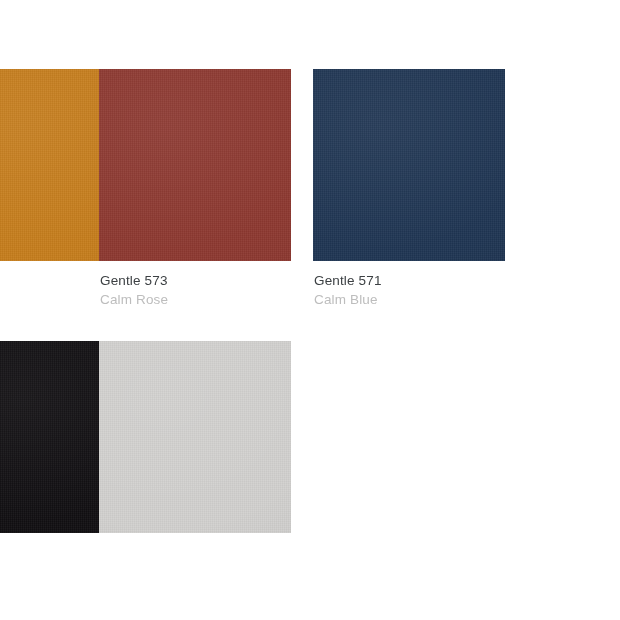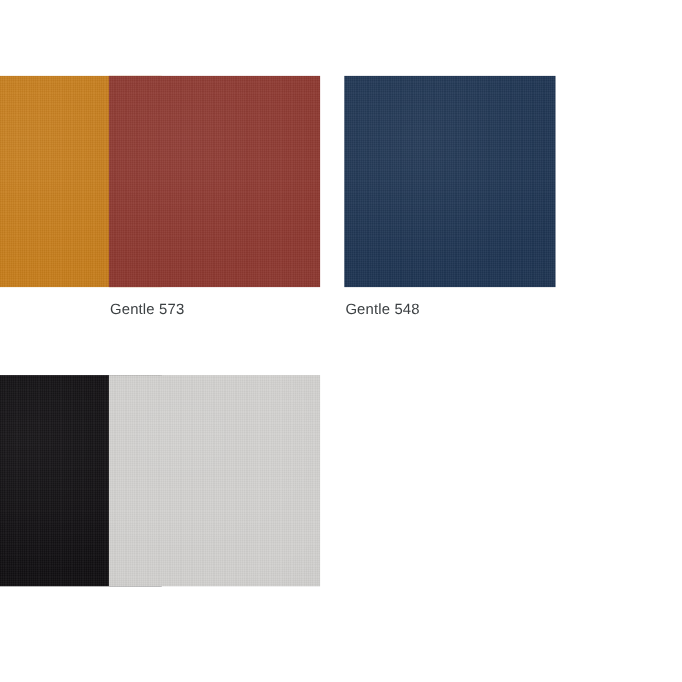--- a/index.html
+++ b/index.html
@@ -82,29 +82,31 @@
       <div class="texture"></div>
     </div>
   </div>
 
   <div class="swatch-card" style="left:99px; top:69px; width:192px;">
     <div class="swatch-chip" style="background:#8d3830;">
       <div class="texture"></div>
     </div>
     <div class="swatch-meta">
       <div class="swatch-title">Gentle 573</div>
+      <div class="swatch-subtitle">Calm Rose</div>
     </div>
   </div>
 
   <div class="swatch-card" style="left:313px; top:69px; width:192px;">
     <div class="swatch-chip" style="background:#1f3553;">
       <div class="texture"></div>
     </div>
     <div class="swatch-meta">
-      <div class="swatch-title">Gentle 548</div>
+      <div class="swatch-title">Gentle 571</div>
+      <div class="swatch-subtitle">Calm Blue</div>
     </div>
   </div>
 
   <div class="swatch-card" style="left:527px; top:69px; width:93px; overflow:hidden;">
     
     
   </div>
 
   <div class="swatch-card" style="left:-45px; top:341px; width:117px;">
     <div class="swatch-chip" style="background:#100e11; width:192px;">

